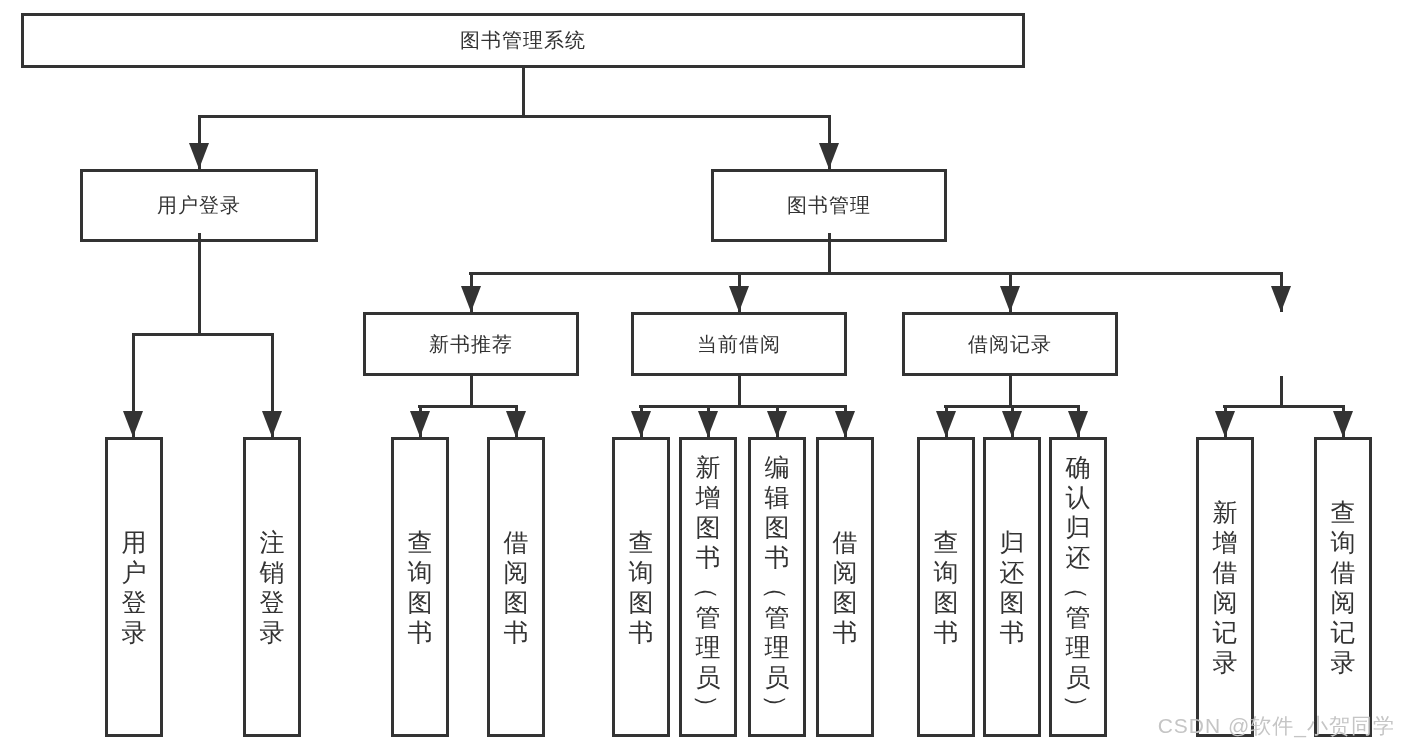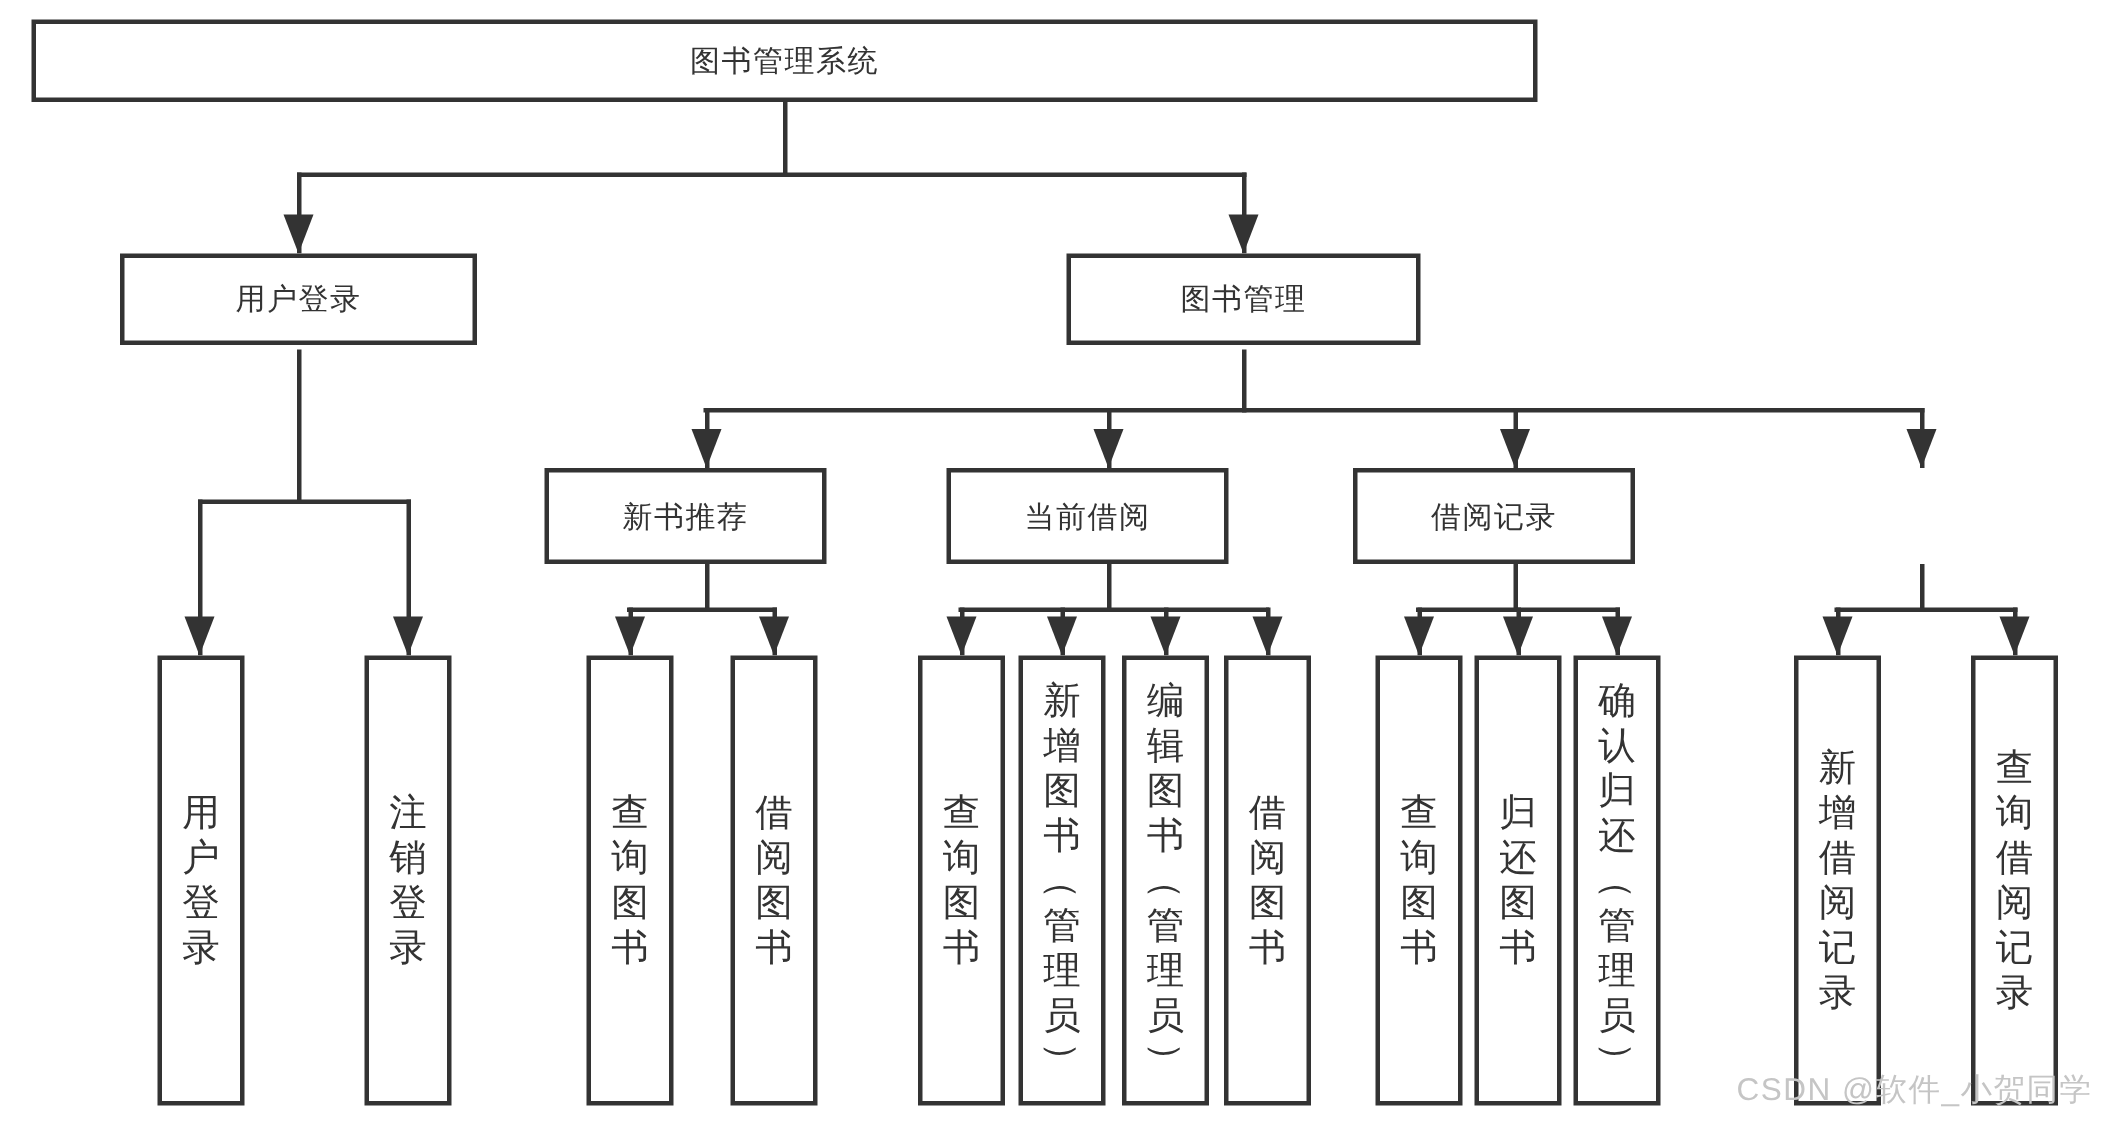--- a/index.html
+++ b/index.html
@@ -23,22 +23,22 @@
     box-sizing:border-box;
     background:#ffffff;
     border:3px solid var(--border);
     color:var(--text);
     display:flex;
     align-items:center;
     justify-content:center;
   }
   .hlabel{font-size:20px;letter-spacing:1px;white-space:nowrap;}
   .root-box{left:21px;top:13px;width:1004px;height:55px;}
-  .branch-box{top:169px;height:61px;}
-  .group-box{top:312px;height:64px;width:188px;}
+  .branch-box{top:169px;height:73px;}
+  .group-box{top:312px;height:64px;width:216px;}
   .leaf{
     top:437px;height:300px;width:58px;
     flex-direction:column;
     padding:4px 0;
   }
   .leaf span{
     display:block;
     width:100%;
     height:30px;
     line-height:30px;

